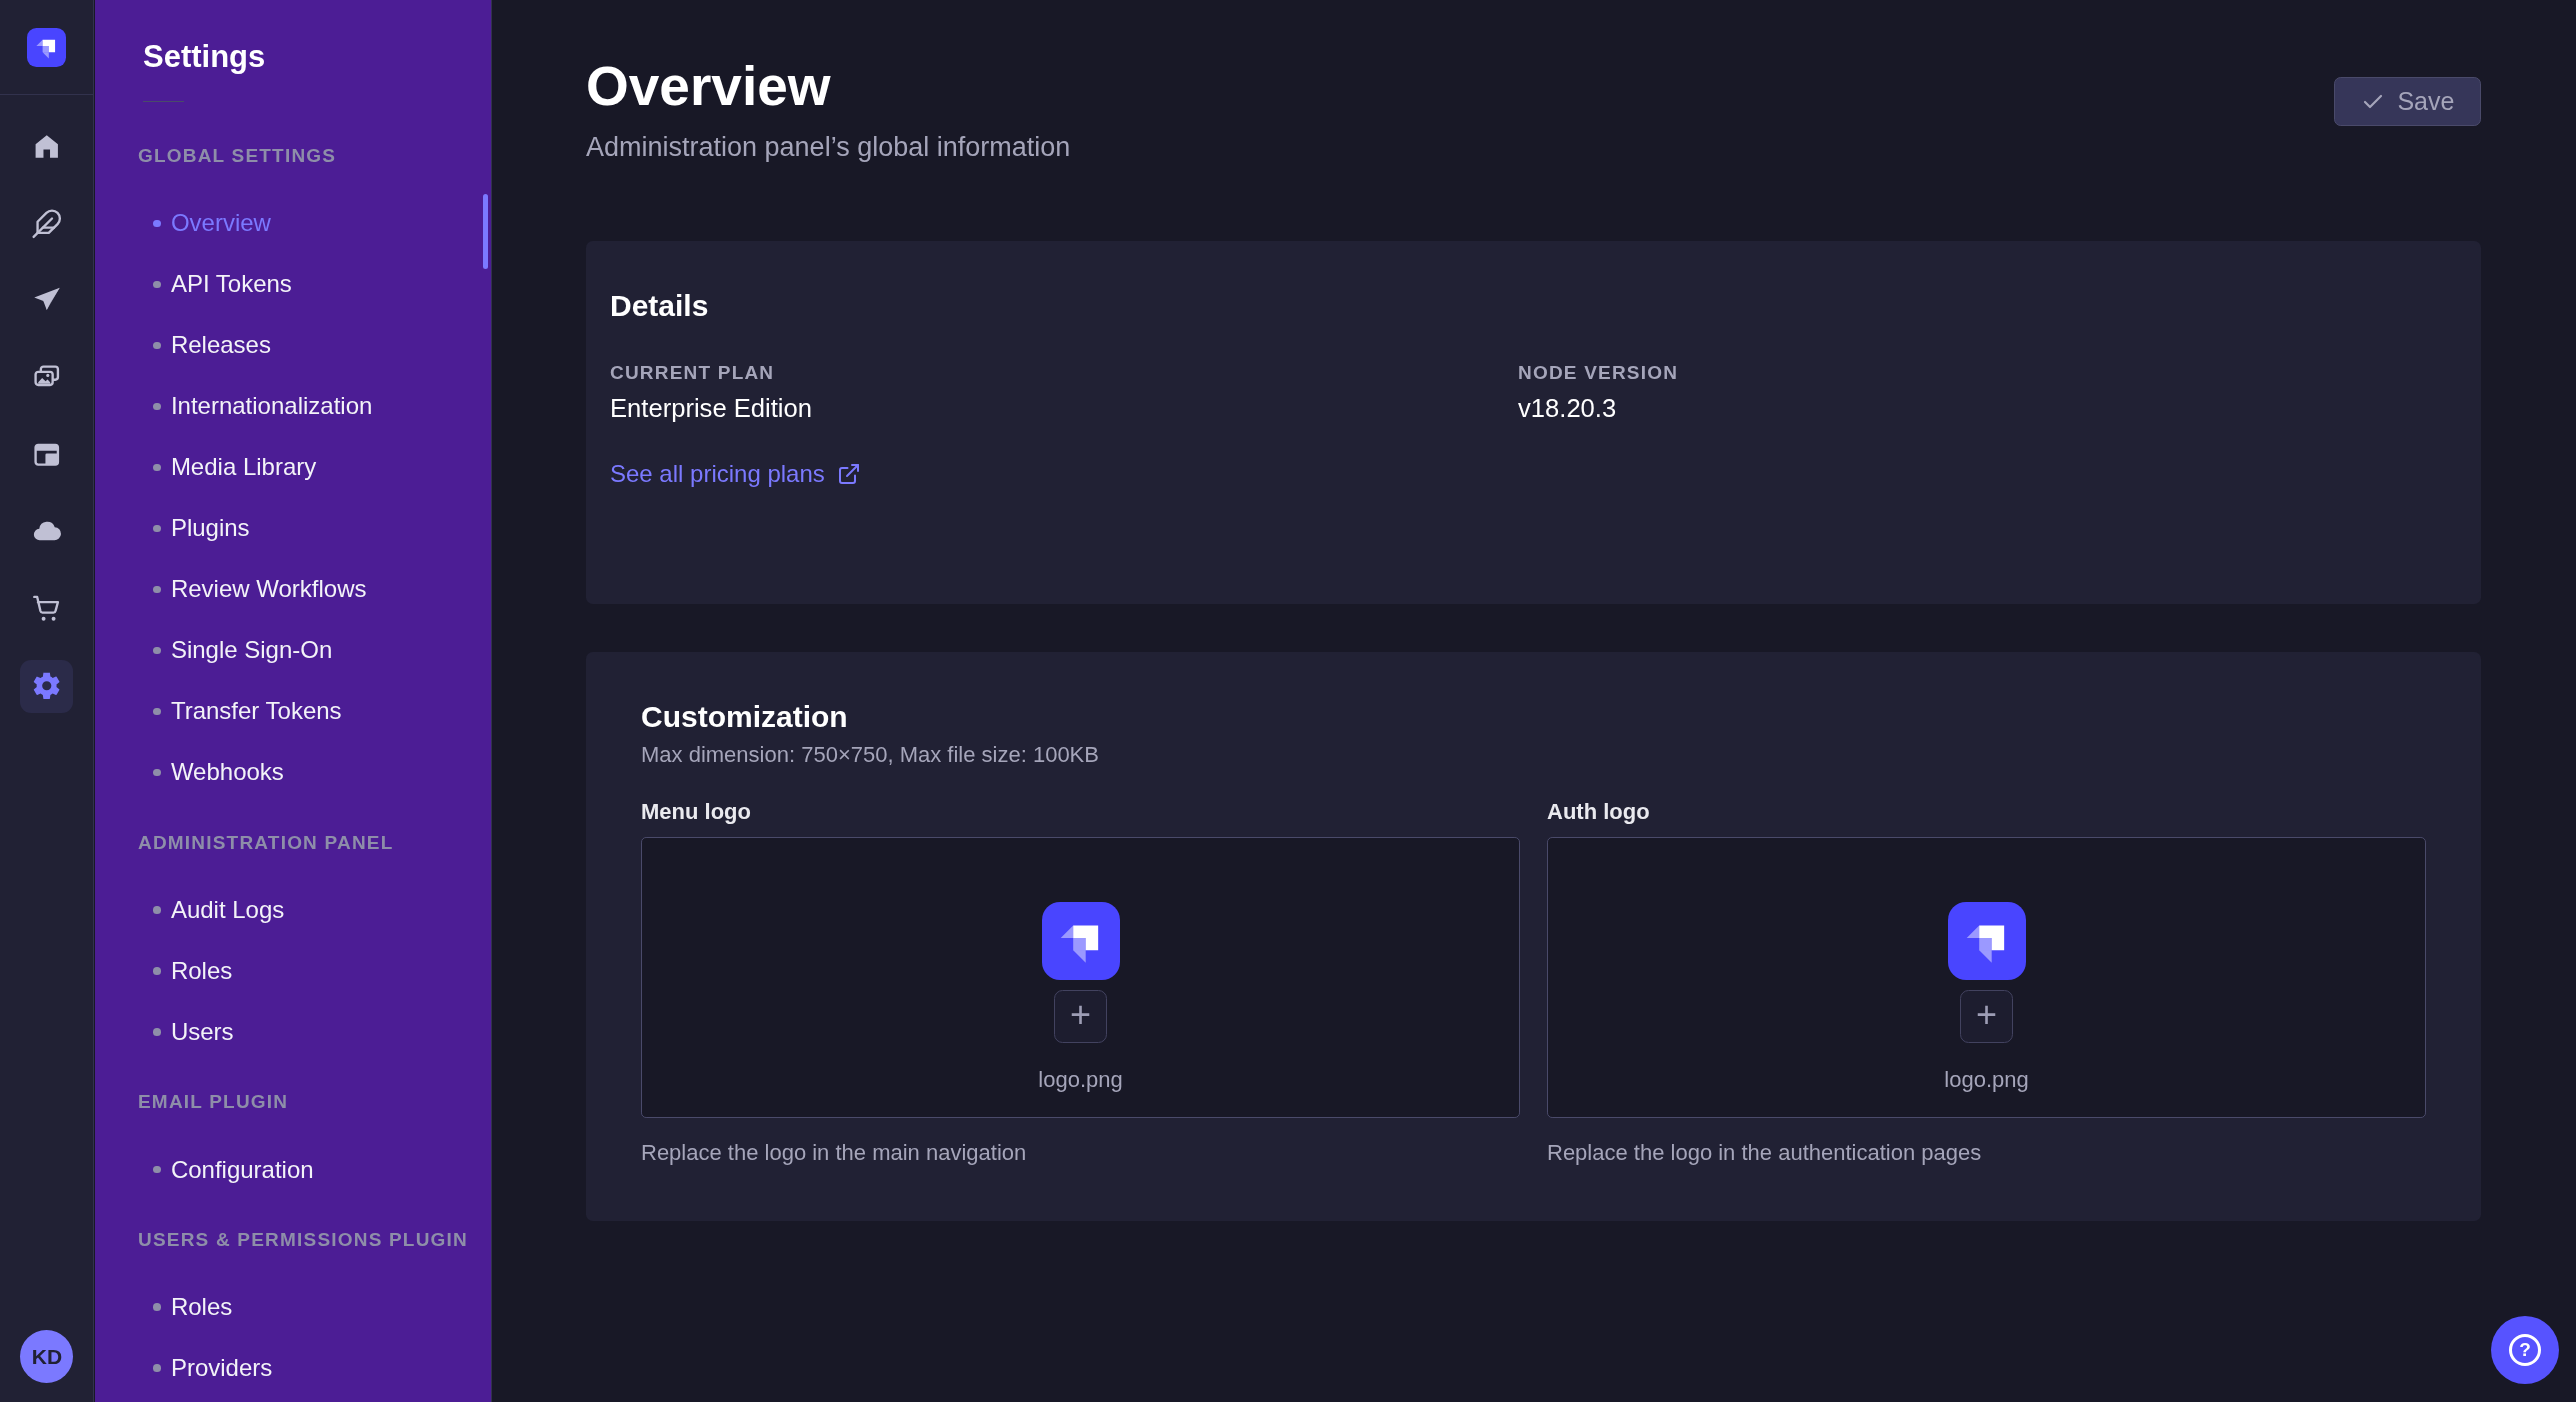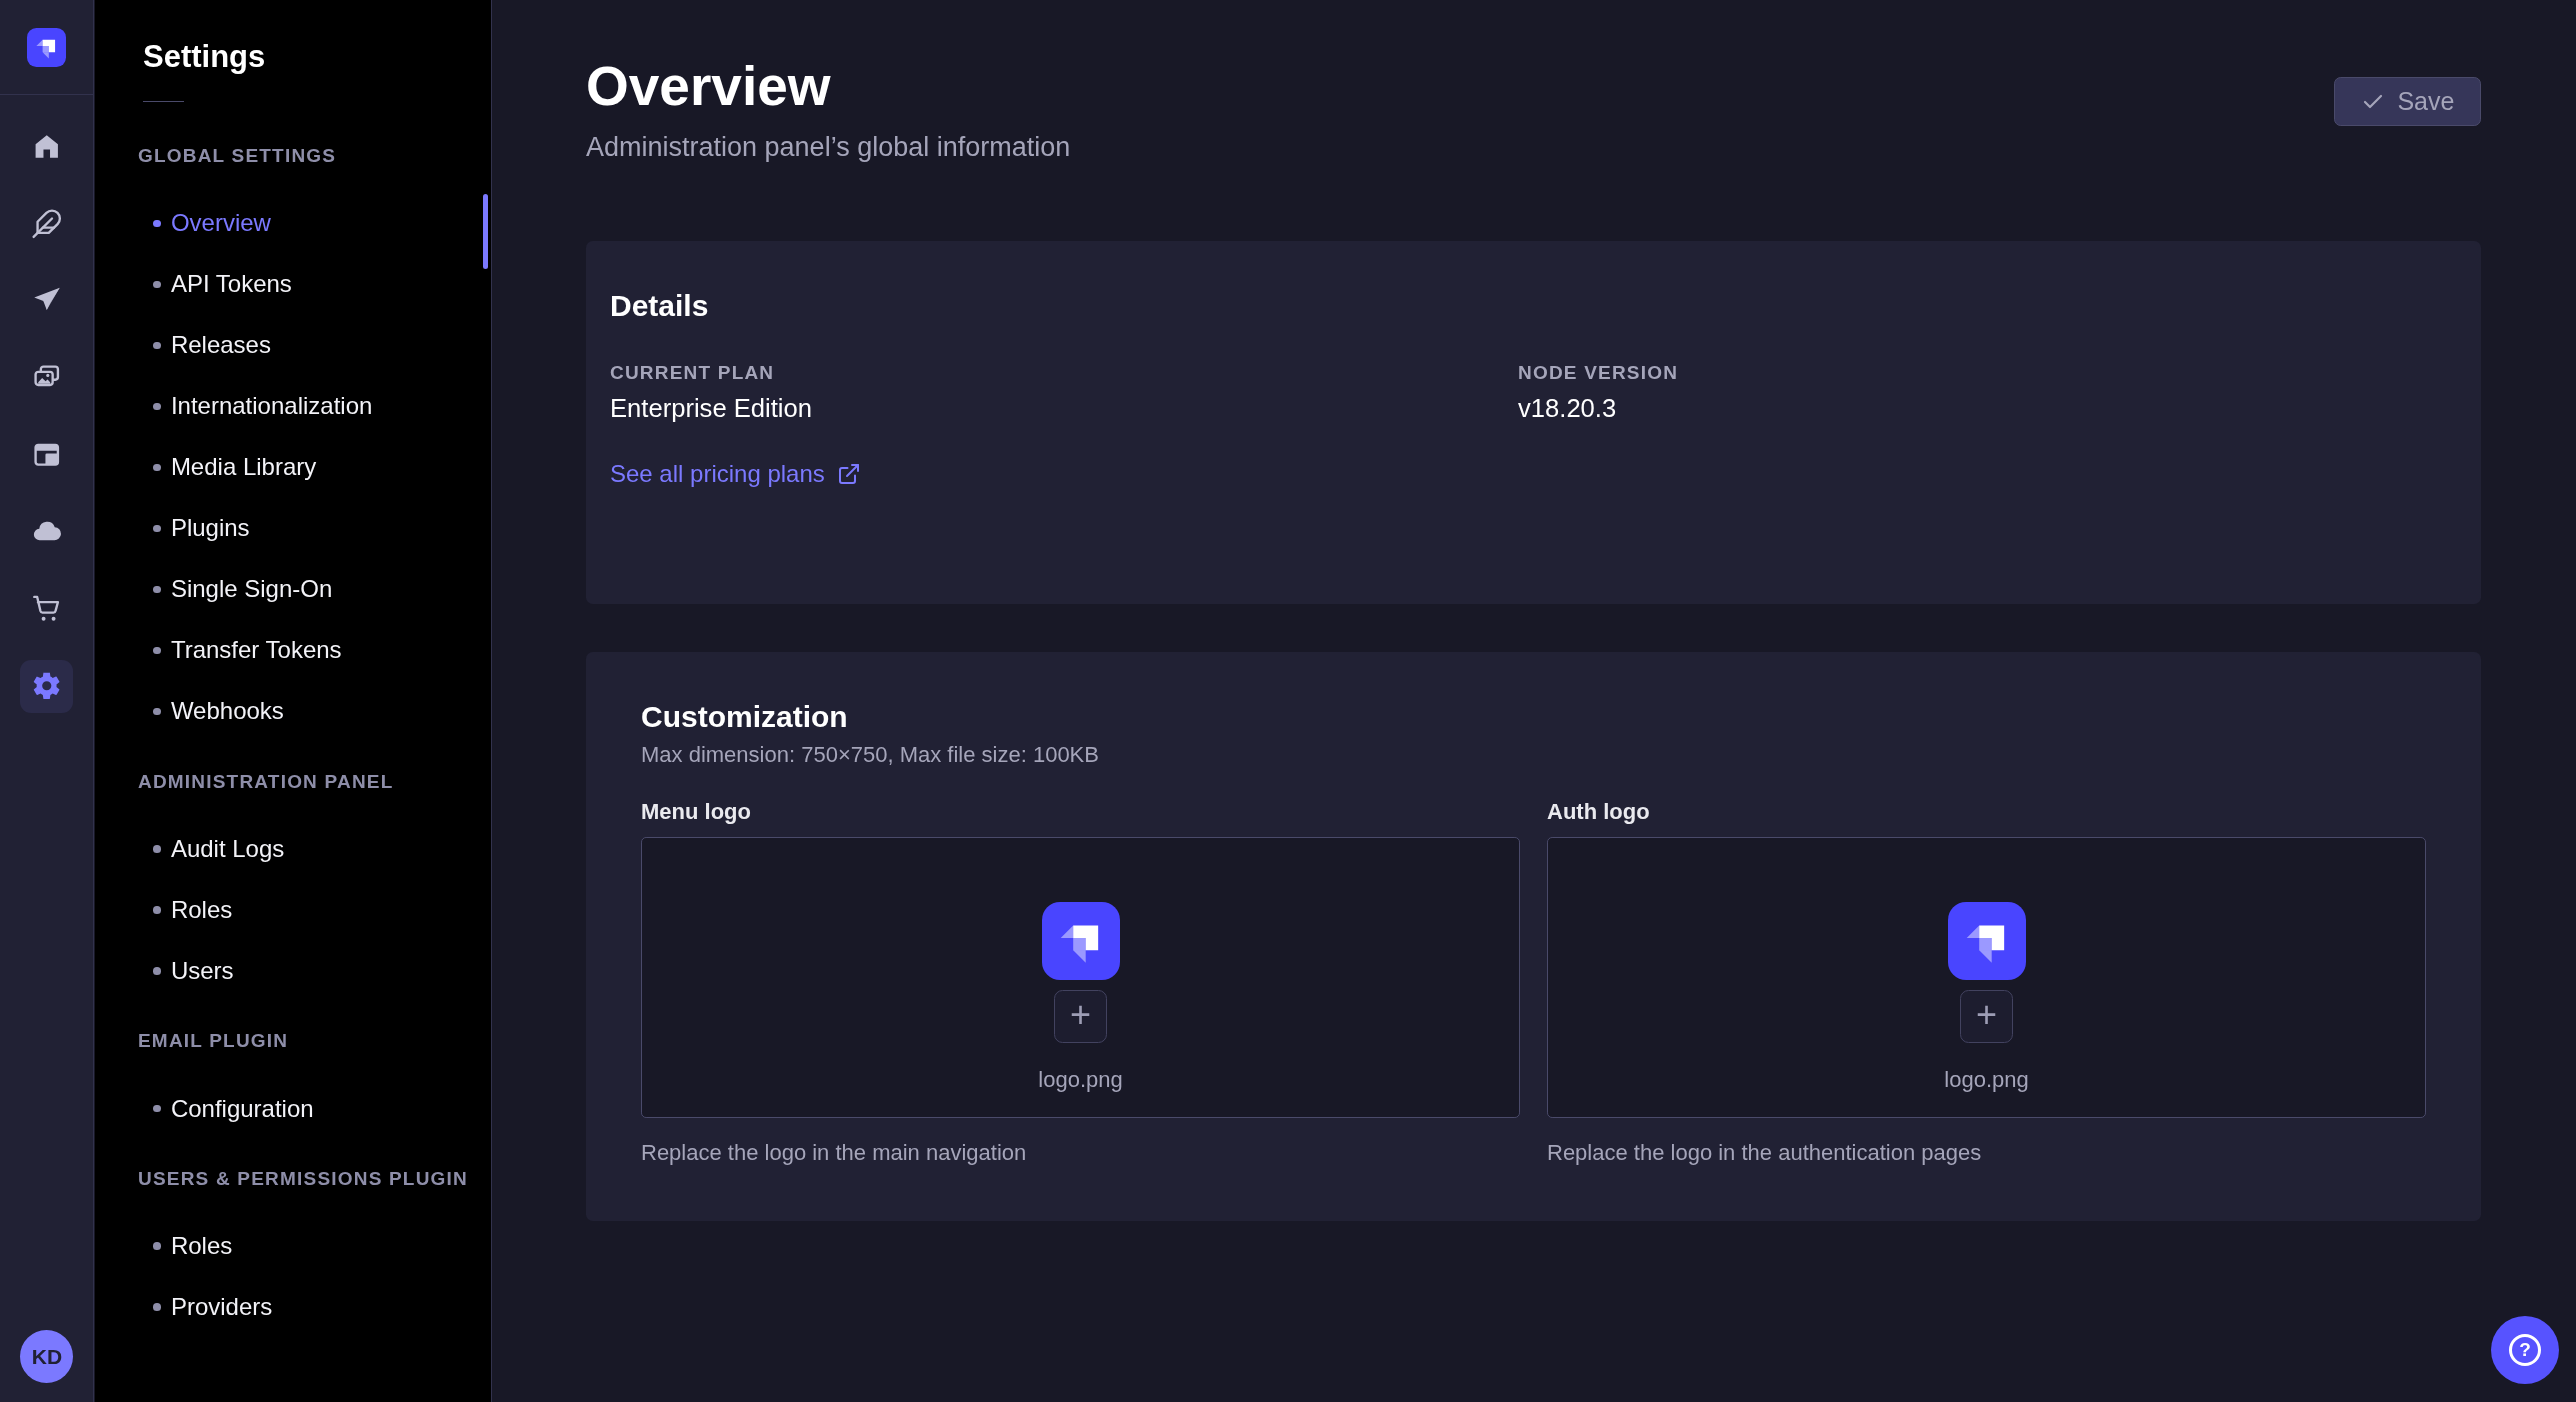--- a/index.html
+++ b/index.html
@@ -16,21 +16,21 @@
   .logo-btn svg{width:39px;height:39px;}
   .rail-icons{padding-top:13.6px;display:flex;flex-direction:column;align-items:center;}
   .rail-item{width:77px;height:77px;display:flex;align-items:center;justify-content:center;background:none;border:none;cursor:pointer;padding:0;}
   .rail-item svg{width:31.5px;height:31.5px;}
   .rail-item .ic{stroke:#c0c0d4;fill:none;stroke-width:1.8;stroke-linecap:round;stroke-linejoin:round;}
   .rail-item .icf{fill:#c0c0d4;}
   .rail-item.active .box{width:53px;height:53px;border-radius:11px;background:#2b2b49;display:flex;align-items:center;justify-content:center;}
   .rail-item.active .icf{fill:#7b79ff;}
   .avatar{position:absolute;left:20.4px;bottom:19px;width:53px;height:53px;border-radius:50%;background:#7b79ff;border:none;cursor:pointer;display:flex;align-items:center;justify-content:center;font-size:21px;font-weight:700;color:#212134;font-family:"Liberation Sans","DejaVu Sans",sans-serif;}
   
-  .subnav{position:absolute;left:95px;top:0;bottom:0;width:397px;background:#000000;border-right:0.9px solid #32324d;overflow:hidden;}
+  .subnav{position:absolute;left:95px;top:0;bottom:0;width:397px;background:#4c1d95;border-right:0.9px solid #32324d;overflow:hidden;}
   .sn-title{font-size:31px;font-weight:700;color:#ffffff;margin:39px 0 0 48px;}
   .sn-divider{width:41px;height:1.7px;background:#4a4a6a;margin:25.6px 0 0 48px;}
   .sn-section-label{font-size:19px;font-weight:700;letter-spacing:1.2px;color:#8e8ea9;margin:29px 0 25.6px 43px;}
   .sn-section-label.first{margin-top:43px;}
   .sn-list{list-style:none;margin:0;padding:0;}
   .sn-item{height:61px;display:flex;align-items:center;cursor:pointer;}
   .sn-item .dot{width:7.7px;height:7.7px;border-radius:50%;background:#8e8ea9;margin:0 10.2px 0 58px;flex:none;}
   .sn-item .lbl{font-size:24px;color:#f3f3f8;}
   .sn-item.active .dot{background:#7b79ff;}
   .sn-item.active .lbl{color:#7b79ff;}
@@ -169,20 +169,24 @@
       <li class="sn-item">
           <span class="dot"></span>
           <span class="lbl">Media Library</span>
         </li>
       <li class="sn-item">
           <span class="dot"></span>
           <span class="lbl">Plugins</span>
         </li>
       <li class="sn-item">
           <span class="dot"></span>
+          <span class="lbl">Review Workflows</span>
+        </li>
+      <li class="sn-item">
+          <span class="dot"></span>
           <span class="lbl">Single Sign-On</span>
         </li>
       <li class="sn-item">
           <span class="dot"></span>
           <span class="lbl">Transfer Tokens</span>
         </li>
       <li class="sn-item">
           <span class="dot"></span>
           <span class="lbl">Webhooks</span>
         </li>

